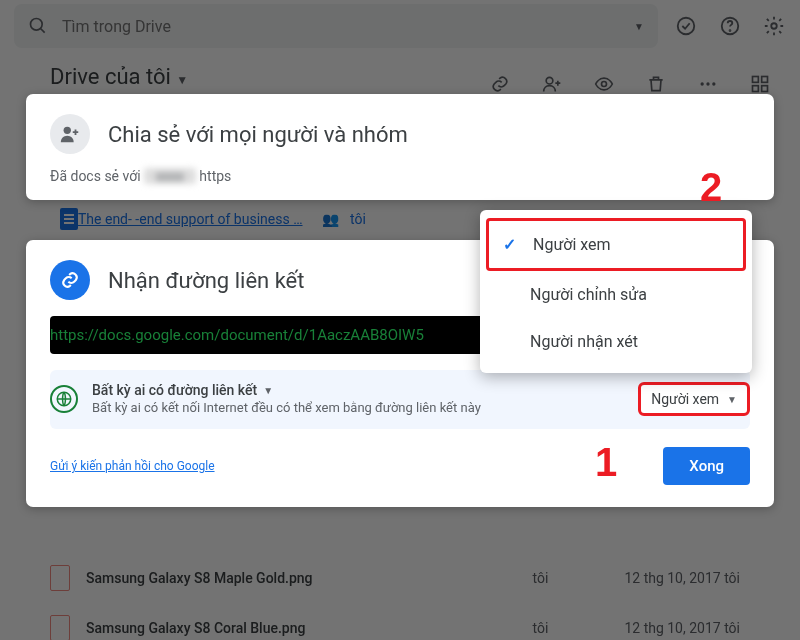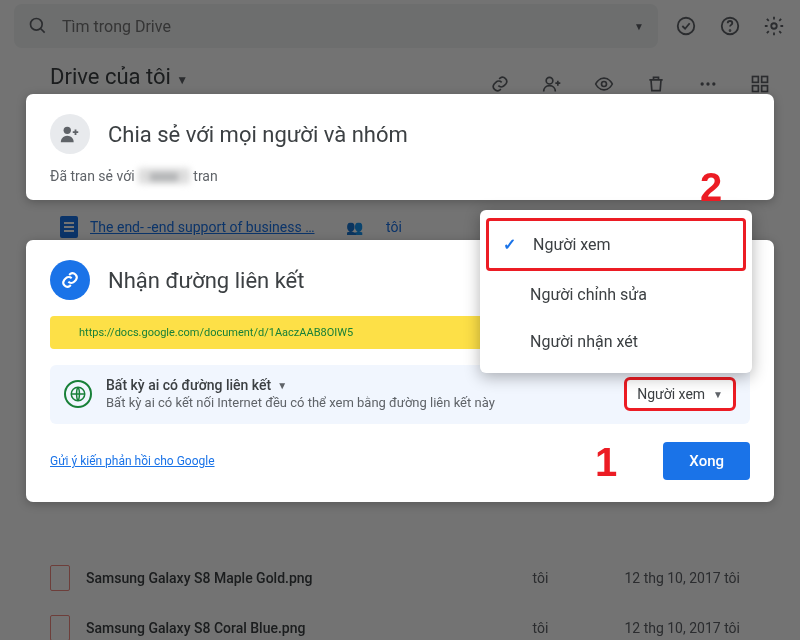--- a/index.html
+++ b/index.html
@@ -21,41 +21,41 @@
   .drivehdr { position: absolute; top: 64px; left: 50px; font-size: 22px; color: #3c4043; }
   .toolbar-icons { position: absolute; top: 72px; right: 28px; display:flex; gap:28px; color:#5f6368; }
 
   
   .filerow { position: absolute; left: 50px; right: 30px; height: 44px; display:flex; align-items:center; gap:16px; color:#5f6368; font-size:14px; }
   .filerow .thumb { width:20px; height:26px; border:1.5px solid #f28b82; border-radius:2px; background:#fff; }
   .filerow .fname { color:#3c4043; font-weight:500; }
   .filerow .owner { margin-left:auto; margin-right:60px; }
   .filerow .date { margin-right:30px; }
 
-  .docrow { position:absolute; top:216px; left:60px; right:60px; display:flex; align-items:center; gap:12px; color:#1a73e8; font-size:14px; }
+  .docrow { position:absolute; top:208px; left:60px; right:60px; display:flex; align-items:center; color:#1a73e8; font-size:14px; }
   .docicon { width:18px; height:22px; background:#1a73e8; border-radius:2px; display:flex; align-items:center; justify-content:center; }
   .docicon::after{content:""; width:10px; height:2px; background:white; box-shadow:0 -4px 0 white,0 4px 0 white;}
 
   
   .card { position: absolute; left: 26px; right: 26px; background: #fff; border-radius: 7px; box-shadow: 0 2px 10px rgba(0,0,0,0.25); }
   .card1 { top: 94px; padding: 20px 24px 16px; }
   .card1 .row1 { display:flex; align-items:center; gap:18px; }
   .circle-grey { width:40px; height:40px; border-radius:50%; background:#e8eaed; display:flex; align-items:center; justify-content:center; color:#5f6368; }
   .card1 h2 { font-size: 22px; font-weight: 400; color:#3c4043; }
   .card1 .shared { margin-top:14px; font-size:14px; color:#5f6368; }
 
   
   .card2 { top: 240px; padding: 20px 24px 22px; }
   .card2 .row1 { display:flex; align-items:center; gap:18px; margin-bottom:16px;}
   .circle-blue { width:40px; height:40px; border-radius:50%; background:#1a73e8; display:flex; align-items:center; justify-content:center; color:#fff; }
   .card2 h2 { font-size: 22px; font-weight: 400; color:#3c4043; }
 
-  .linkbox { background:#fde047; border-radius:4px; padding:10px 29px; font-size:11px; color:#188038; white-space:nowrap; overflow:hidden; margin-bottom:16px; }
-
-  .accessrow { background:#f1f6fe; border-radius:6px; padding:12px 14px; display:flex; align-items:center; gap:14px; margin-bottom:18px; }
+  .linkbox { background:#000000; border-radius:4px; padding:10px 0; font-size:15px; color:#188038; white-space:nowrap; overflow:hidden; margin-bottom:16px; }
+
+  .accessrow { background:#f1f6fe; border-radius:6px; padding:12px 0; display:flex; align-items:center; gap:14px; margin-bottom:18px; }
   .globe { width:28px; height:28px; border-radius:50%; border:2px solid #188038; display:flex; align-items:center; justify-content:center; color:#188038; font-size:16px; flex-shrink:0; }
   .accessrow .txts { flex:1; }
   .accessrow .t1 { font-size:14px; font-weight:500; color:#3c4043; display:flex; align-items:center; gap:6px; }
   .accessrow .t1 .dd { font-size:10px; color:#5f6368; }
   .accessrow .t2 { font-size:13px; color:#5f6368; margin-top:2px; line-height:1.3; max-width:460px; }
   .role-btn { border:3px solid #ec1c24; border-radius:6px; padding:6px 10px; font-size:14px; color:#3c4043; display:flex; align-items:center; gap:8px; background:#fff; }
   .role-btn .dd { font-size:10px; color:#5f6368; }
 
   .footer { display:flex; align-items:center; justify-content:space-between; }
   .feedback { font-size:12px; color:#1a73e8; text-decoration:underline; }
@@ -185,21 +185,21 @@
     <div class="circle-grey">
       <svg viewBox="0 0 24 24" width="22" height="22" fill="#5f6368">
           <circle cx="9" cy="8" r="4"></circle>
           <path d="M2 21c0-4 3-7 7-7s7 3 7 7z"></path>
           <path d="M18 7v6M15 10h6" stroke="#5f6368" stroke-width="2" fill="none"></path>
         </svg>
     </div>
     <h2>Chia sẻ với mọi người và nhóm</h2>
   </div>
   <div class="shared">
-    <span>Đã tran sẻ với </span><span style="filter:blur(3px);background:#ddd;padding:0 12px;border-radius:3px">xxxx</span> <span>tran</span>
+    <span>Đã docs sẻ với </span><span style="filter:blur(3px);background:#ddd;padding:0 12px;border-radius:3px">xxxx</span> <span>https</span>
   </div>
 </div>
 
 <div class="card card2">
   <div class="row1">
     <div class="circle-blue">
       <svg viewBox="0 0 24 24" width="20" height="20" fill="none" stroke="#fff" stroke-width="2.5">
           <path d="M10 14a5 5 0 007 0l2-2a5 5 0 00-7-7l-1 1"></path>
           <path d="M14 10a5 5 0 00-7 0l-2 2a5 5 0 007 7l1-1"></path>
         </svg>

